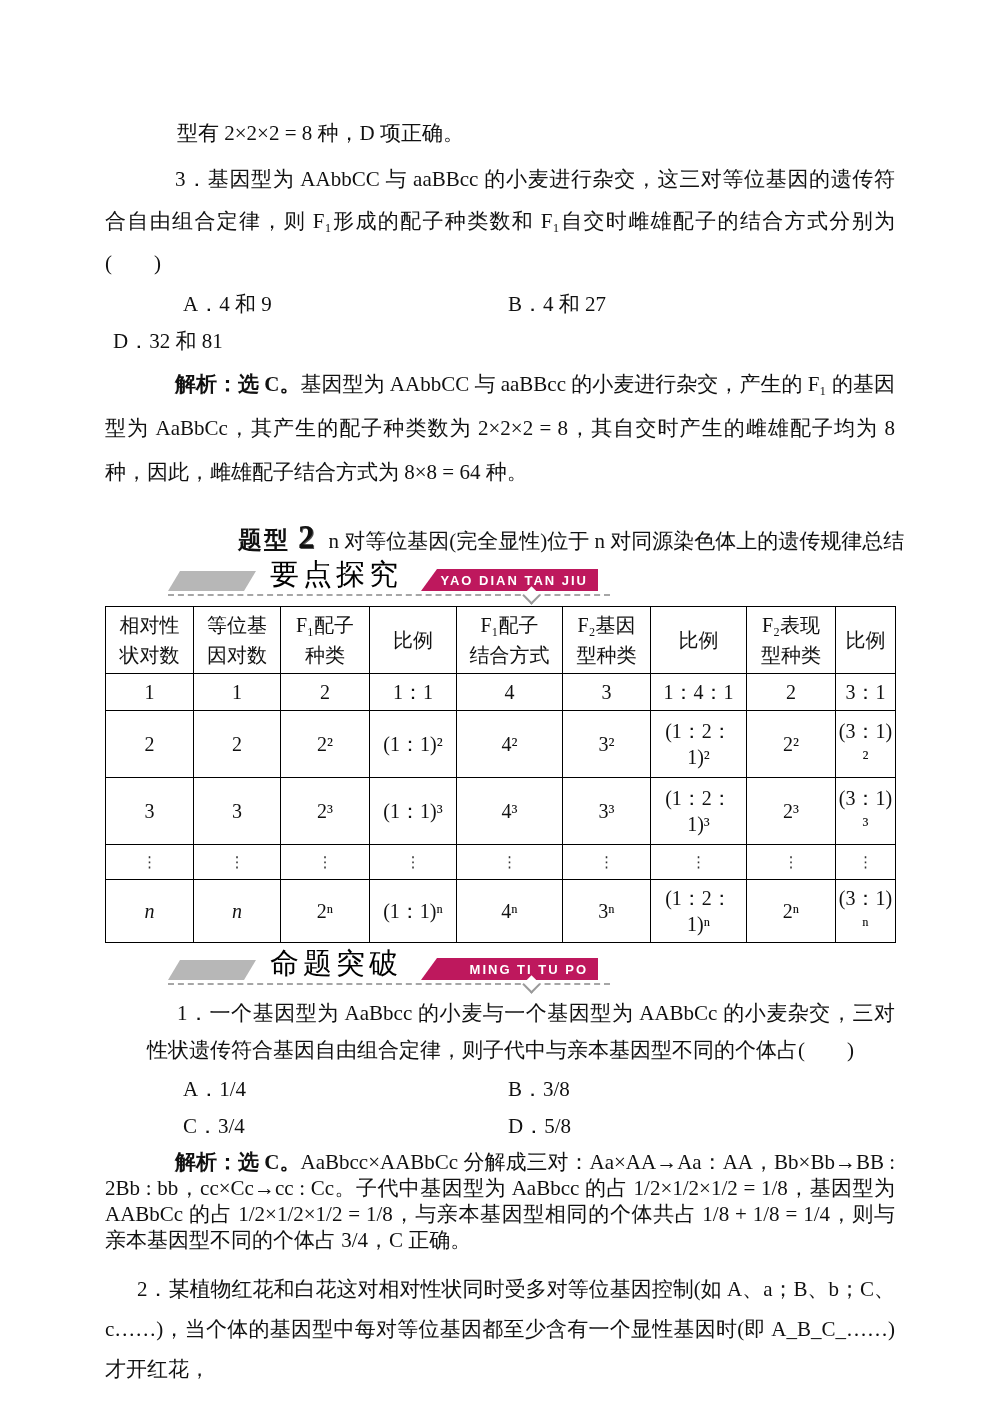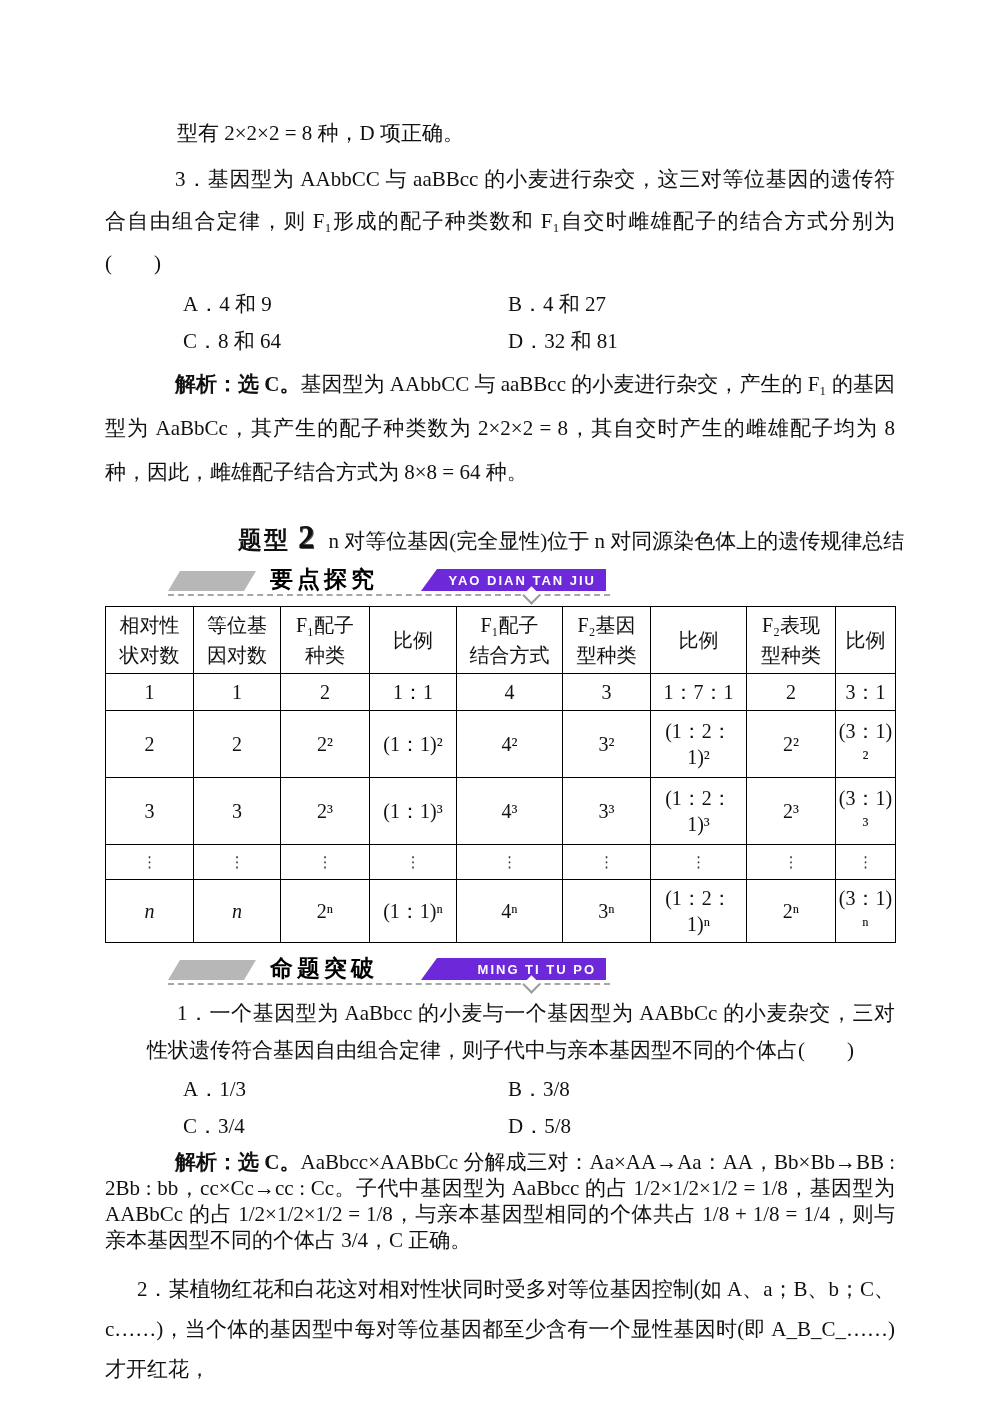--- a/index.html
+++ b/index.html
@@ -65,27 +65,27 @@
   }
   .b-lead {
     position: absolute; left: 0; bottom: 3px;
     width: 88px; height: 20px;
     background: #b7b7b7;
     clip-path: polygon(12px 0, 100% 0, calc(100% - 12px) 100%, 0 100%);
   }
   .b-title {
     position: absolute; left: 102px; bottom: -1px;
     font-family: "Liberation Sans", "DejaVu Sans", sans-serif;
-    font-weight: bold; font-size: 23px; letter-spacing: 4px;
+    font-weight: normal; font-size: 29px; letter-spacing: 4px;
     color: #000; white-space: nowrap;
   }
   .b-bar {
-    position: absolute; left: 253px; right: 4px; bottom: 3px;
+    position: absolute; left: 253px; right: 12px; bottom: 3px;
     height: 22px;
-    background: #6d28d9;
+    background: #be185d;
     clip-path: polygon(16px 0, 100% 0, 100% 100%, 0 100%);
     color: #ffffff;
     font-family: "Liberation Sans", "DejaVu Sans", sans-serif;
     font-weight: bold; font-size: 13px; letter-spacing: 2px;
     text-align: right;
     padding: 4px 10px 0 0;
     box-sizing: border-box;
     white-space: nowrap;
   }
   .b-chevron {
@@ -130,21 +130,20 @@
 
 <div class="page">
 
   <p class="para cont">型有 2×2×2 = 8 种，D 项正确。</p>
 
   <p class="para indent" style="margin-top:4px;">3．基因型为 AAbbCC 与 aaBBcc 的小麦进行杂交，这三对等位基因的遗传符合自由组合定律，则 F₁形成的配子种类数和 F₁自交时雌雄配子的结合方式分别为(　　)</p>
 
   <div class="opts">
     <span class="opt c1">A．4 和 9</span>
     <span class="opt c2">B．4 和 27</span>
-    <span class="opt c1">C．8 和 64</span>
     <span class="opt c2">D．32 和 81</span>
   </div>
 
   <p class="para indent analysis"><span class="bold-lead">解析：选 C。</span><span>基因型为 AAbbCC 与 aaBBcc 的小麦进行杂交，产生的 F₁ 的基因型为 AaBbCc，其产生的配子种类数为 2×2×2 = 8，其自交时产生的雌雄配子均为 8 种，因此，雌雄配子结合方式为 8×8 = 64 种。</span></p>
 
   <div class="topic">
     <span class="topic-label">题型</span>
     <span class="topic-number">2</span>
     <span class="topic-title">n 对等位基因(完全显性)位于 n 对同源染色体上的遗传规律总结</span>
   </div>
@@ -188,21 +187,21 @@
         </tr>
     </thead>
     <tbody>
         <tr>
           <td>1</td>
           <td>1</td>
           <td>2</td>
           <td>1：1</td>
           <td>4</td>
           <td>3</td>
-          <td>1：7：1</td>
+          <td>1：4：1</td>
           <td>2</td>
           <td>3：1</td>
         </tr>
         <tr>
           <td>2</td>
           <td>2</td>
           <td>2²</td>
           <td>(1：1)²</td>
           <td>4²</td>
           <td>3²</td>
@@ -255,21 +254,21 @@
   <div class="banner" style="margin-top:10px;">
     <span class="b-lead"></span>
     <span class="b-title">命题突破</span>
     <span class="b-bar">MING TI TU PO</span>
     <span class="b-chevron"></span>
   </div>
 
   <div class="q1block">
     <p class="para stem1">1．一个基因型为 AaBbcc 的小麦与一个基因型为 AABbCc 的小麦杂交，三对性状遗传符合基因自由组合定律，则子代中与亲本基因型不同的个体占(　　)</p>
     <div class="opts">
-      <span class="opt c1">A．1/3</span>
+      <span class="opt c1">A．1/4</span>
       <span class="opt c2">B．3/8</span>
       <span class="opt c1">C．3/4</span>
       <span class="opt c2">D．5/8</span>
     </div>
   </div>
 
   <p class="para indent analysis2"><span class="bold-lead">解析：选 C。</span><span>AaBbcc×AABbCc 分解成三对：Aa×AA→Aa：AA，Bb×Bb→BB : 2Bb : bb，cc×Cc→cc : Cc。子代中基因型为 AaBbcc 的占 1/2×1/2×1/2 = 1/8，基因型为 AABbCc 的占 1/2×1/2×1/2 = 1/8，与亲本基因型相同的个体共占 1/8 + 1/8 = 1/4，则与亲本基因型不同的个体占 3/4，C 正确。</span></p>
 
   <p class="para indent-sm q2stem">2．某植物红花和白花这对相对性状同时受多对等位基因控制(如 A、a；B、b；C、c……)，当个体的基因型中每对等位基因都至少含有一个显性基因时(即 A_B_C_……)才开红花，</p>
 

